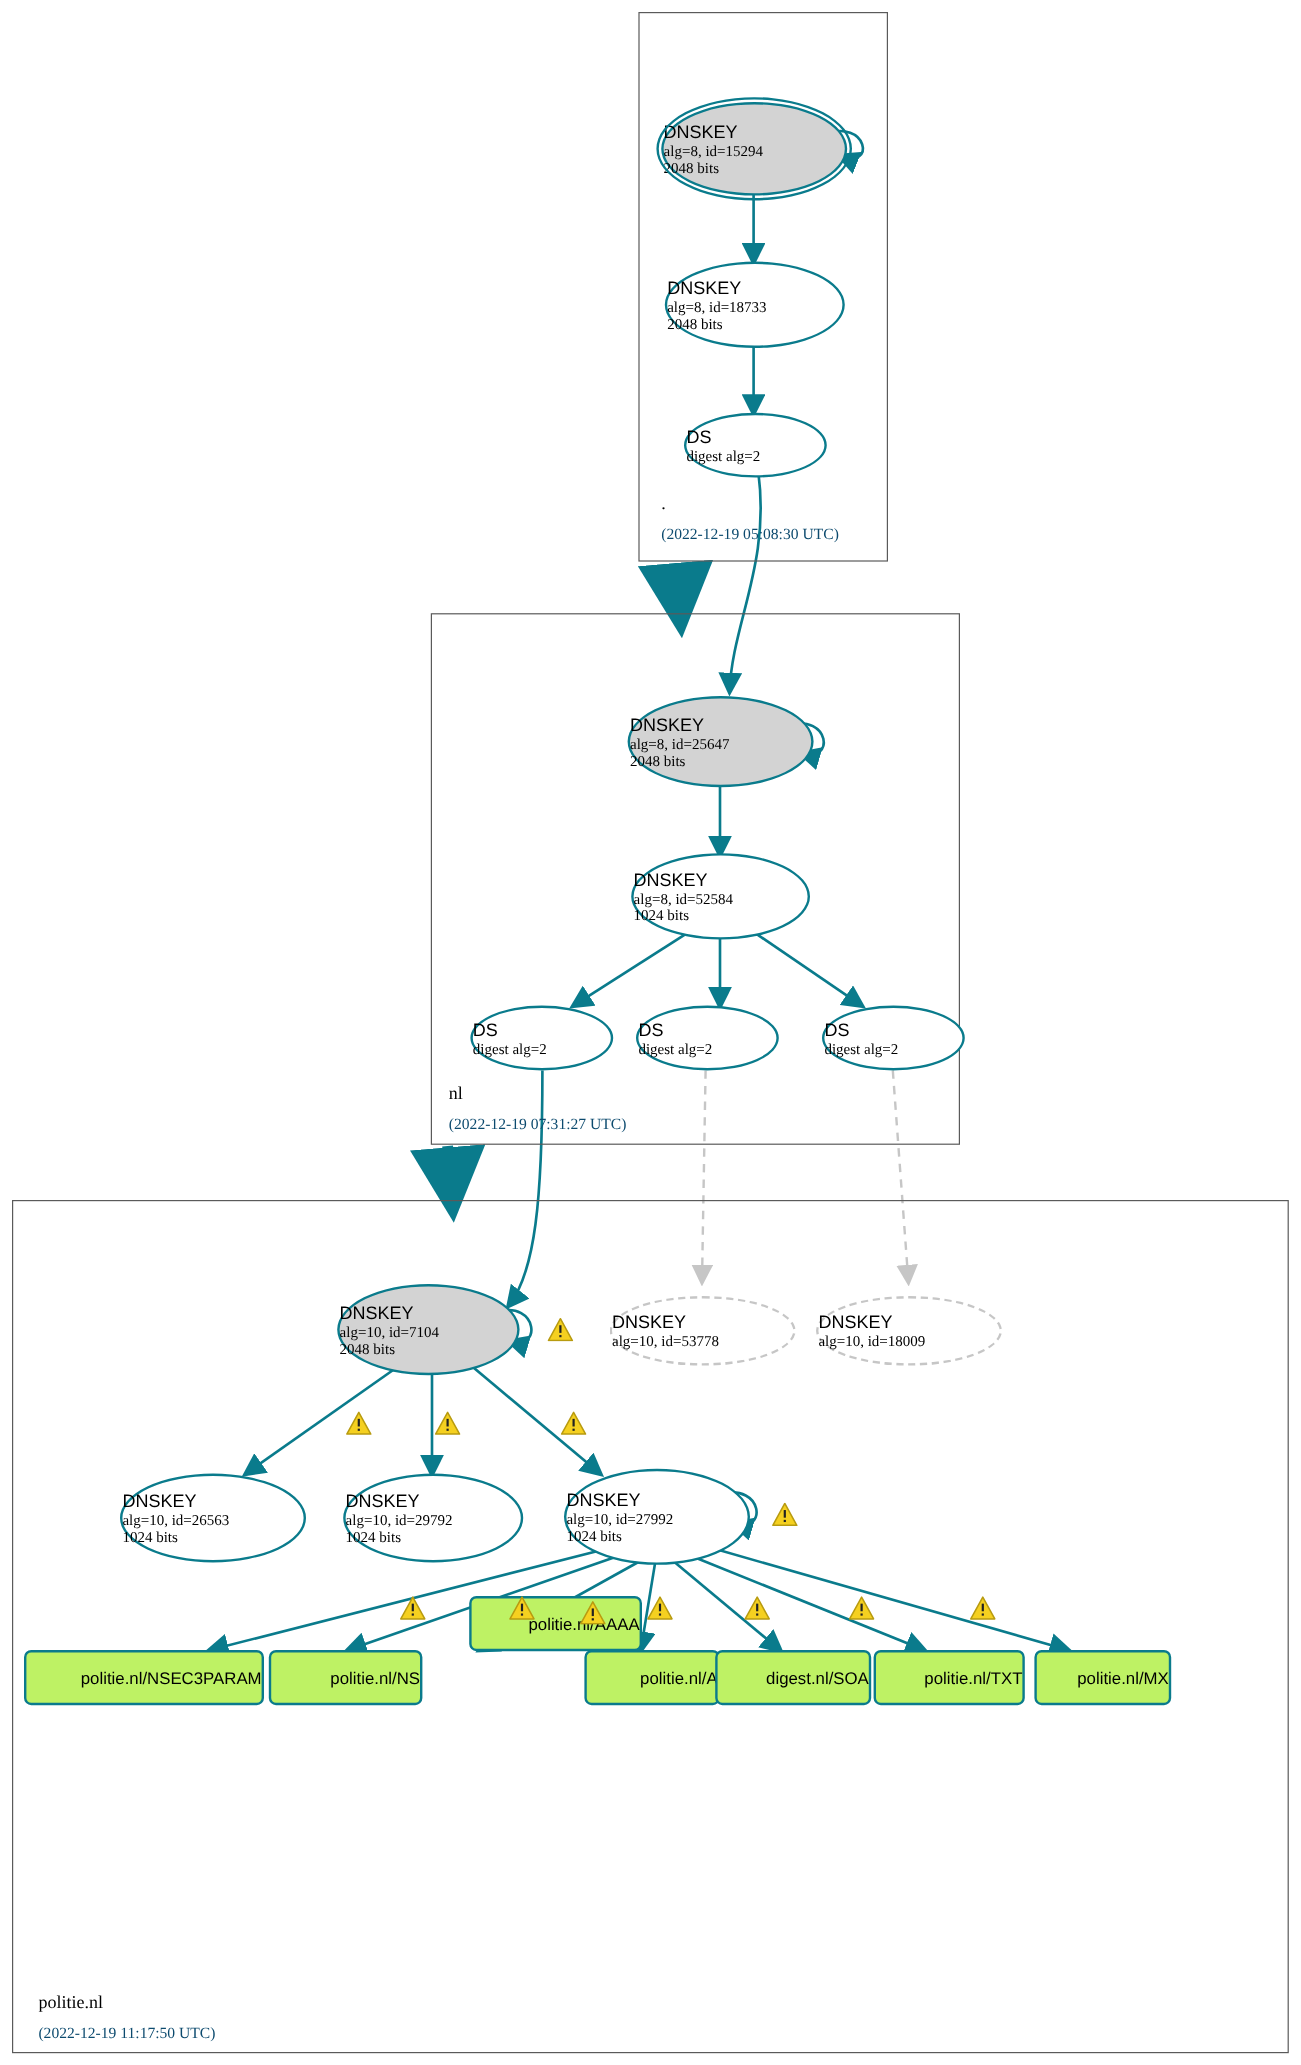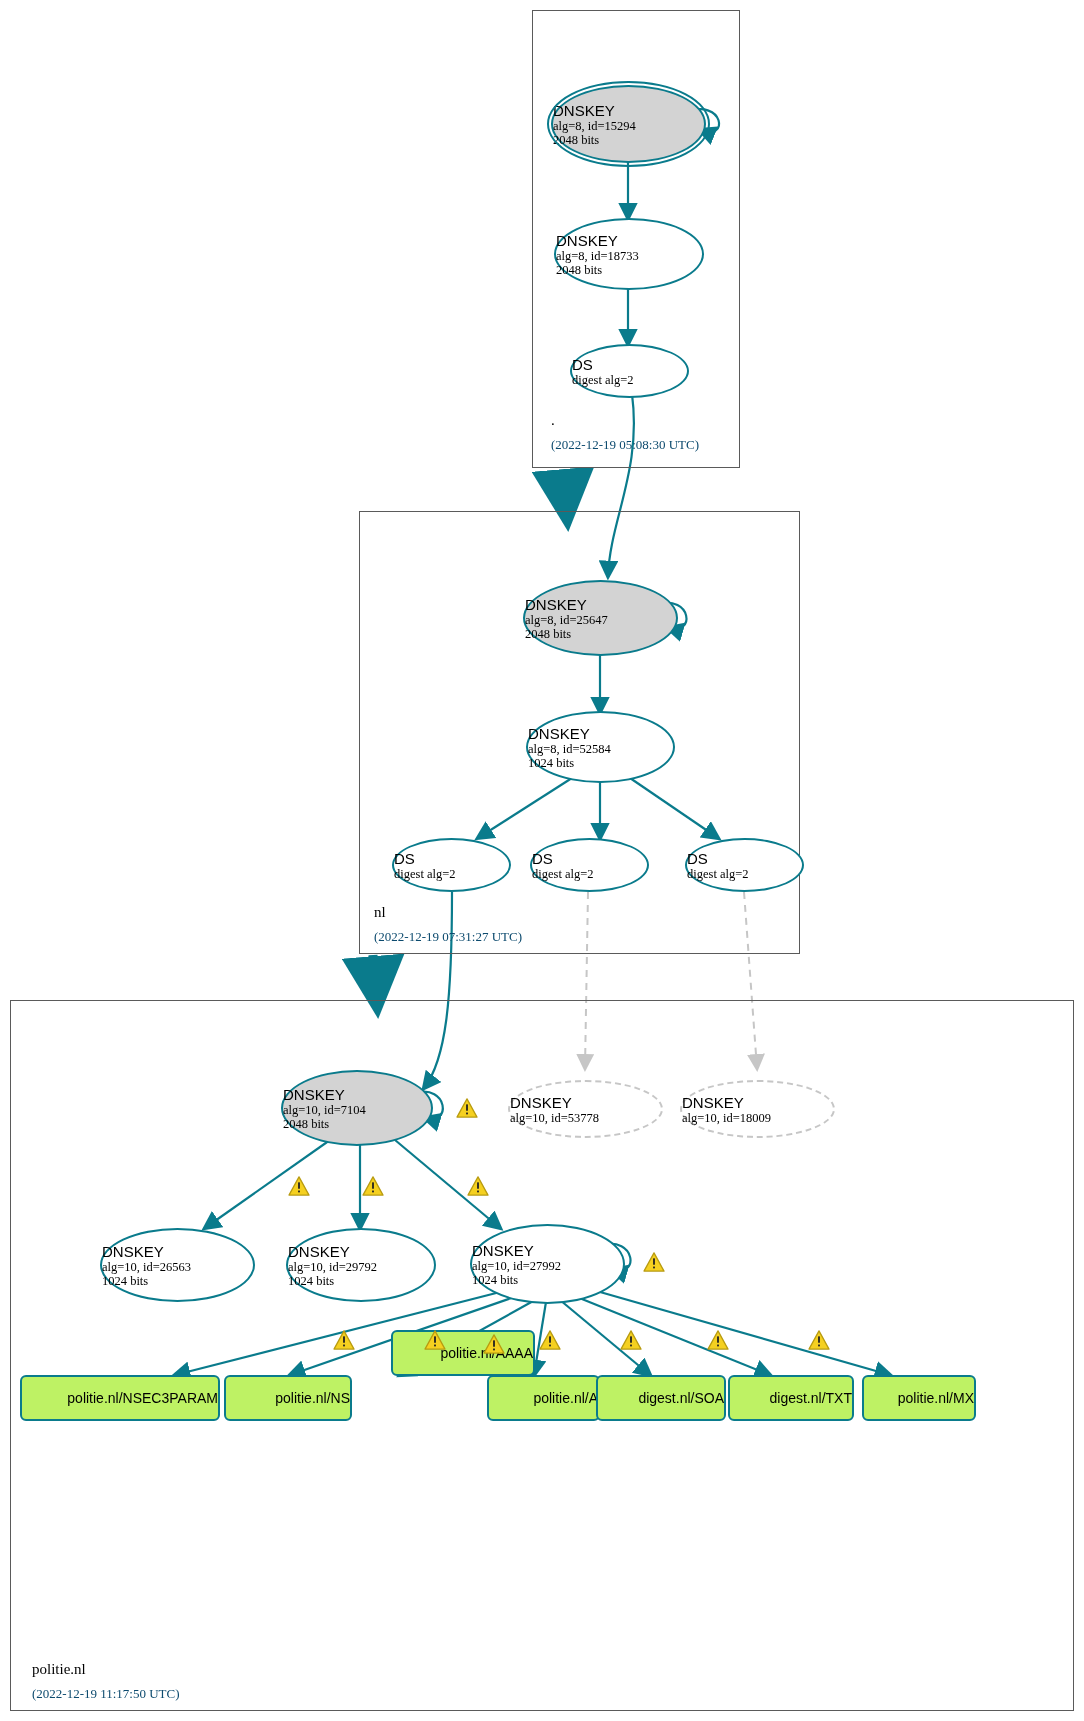--- a/index.html
+++ b/index.html
@@ -190,21 +190,21 @@
 <div class="rect-rr" style="position:absolute;left:347px;top:1330px;width:140px;height:42px;margin-left:44px;">
   <span class="trr">politie.nl/AAAA</span>
 </div>
 <div class="rect-rr" style="position:absolute;left:487px;top:1375px;width:109px;height:42px;">
   <span class="trr">politie.nl/A</span>
 </div>
 <div class="rect-rr" style="position:absolute;left:596px;top:1375px;width:126px;height:42px;">
   <span class="trr">digest.nl/SOA</span>
 </div>
 <div class="rect-rr" style="position:absolute;left:728px;top:1375px;width:122px;height:42px;">
-  <span class="trr">digest.nl/TXT</span>
+  <span class="trr">politie.nl/TXT</span>
 </div>
 <div class="rect-rr" style="position:absolute;left:862px;top:1375px;width:110px;height:42px;">
   <span class="trr">politie.nl/MX</span>
 </div>
 
 <svg class="warn" style="left:456px;top:1098px;" viewBox="0 0 24 22">
     <path d="M12 1 L23 21 L1 21 Z" fill="#f5d020" stroke="#b89b10" stroke-width="1.4" stroke-linejoin="round"></path>
     <rect x="11" y="7" width="2" height="7" fill="#222"></rect>
     <rect x="11" y="16" width="2" height="2" fill="#222"></rect>
   </svg>

